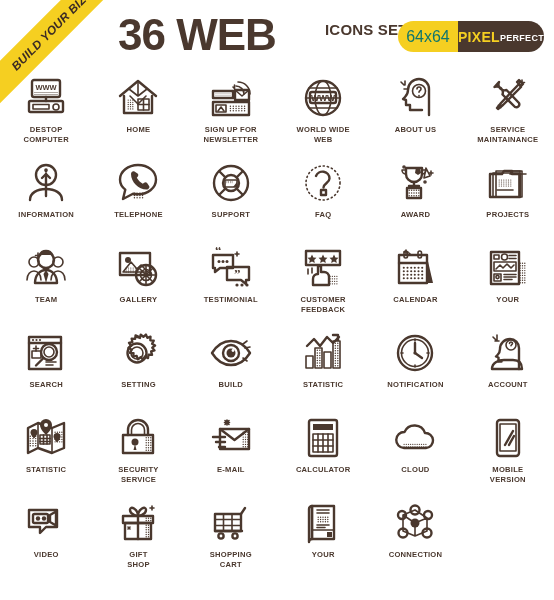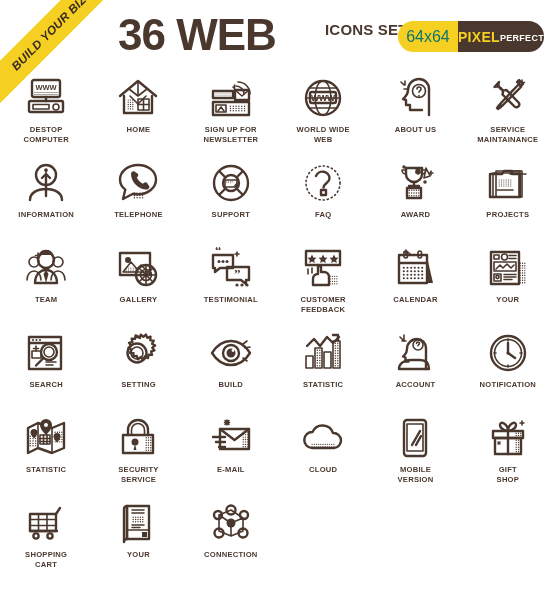--- a/index.html
+++ b/index.html
@@ -661,40 +661,40 @@
             <circle cx="36.8" cy="33.8" r="0.75" class="ic-f"></circle>
     <path d="M6 14l7-7 6 7 7-9 6 6 6-6" class="ic"></path>
     <path d="M32 3h5v5" class="ic"></path>
           </svg>
         </div>
         <div class="label">STATISTIC</div>
       </div>
       <div class="cell">
         <div class="icon-wrap">
           <svg width="44" height="42" viewBox="0 0 44 42">
+    <circle cx="22" cy="21" r="17" class="ic"></circle>
+    <circle cx="22" cy="21" r="13.5" class="ic-thin"></circle>
+    <path d="M22 21V11M22 21l7 5" class="ic"></path>
+    <circle cx="22" cy="21" r="1.6" class="ic-f"></circle>
+    <path d="M22 7v2M22 33v2M8 21h2M34 21h2" class="ic-thin"></path>
+          </svg>
+        </div>
+        <div class="label">NOTIFICATION</div>
+      </div>
+      <div class="cell">
+        <div class="icon-wrap">
+          <svg width="44" height="42" viewBox="0 0 44 42">
     <path d="M33 37V16a9 9 0 0 0-9-9 10 10 0 0 0-10 10c0 3-1 4.5-2.5 6l-1.5 1.5 2.5 1v4h3" class="ic"></path>
     <path d="M6 37c0-6 6-9 12-9h9c6 0 9 3 9 9z" class="ic"></path>
     <circle cx="25" cy="13" r="5" class="ic-thin"></circle>
     <path d="M23.5 11.5a1.5 1.5 0 0 1 3 0c0 1-1.5 1.3-1.5 2.3" class="ic-thin"></path>
     <path d="M9 9h4M7 5l3 3M11 3v5" class="ic-thin"></path>
           </svg>
         </div>
         <div class="label">ACCOUNT</div>
-      </div>
-      <div class="cell">
-        <div class="icon-wrap">
-          <svg width="44" height="42" viewBox="0 0 44 42">
-    <circle cx="22" cy="21" r="17" class="ic"></circle>
-    <circle cx="22" cy="21" r="13.5" class="ic-thin"></circle>
-    <path d="M22 21V11M22 21l7 5" class="ic"></path>
-    <circle cx="22" cy="21" r="1.6" class="ic-f"></circle>
-    <path d="M22 7v2M22 33v2M8 21h2M34 21h2" class="ic-thin"></path>
-          </svg>
-        </div>
-        <div class="label">NOTIFICATION</div>
       </div>
       <div class="cell">
         <div class="icon-wrap">
           <svg width="44" height="42" viewBox="0 0 44 42">
     <path d="M4 11l10-5 14 5 12-5v25l-12 5-14-5-10 5z" class="ic"></path>
     <path d="M14 6v25M28 11v25" class="ic-thin"></path>
     <circle cx="6.3" cy="19.2" r="0.72" class="ic-f"></circle>
             <circle cx="6.3" cy="21.6" r="0.72" class="ic-f"></circle>
             <circle cx="6.3" cy="24.0" r="0.72" class="ic-f"></circle>
             <circle cx="6.3" cy="26.4" r="0.72" class="ic-f"></circle>
@@ -798,20 +798,31 @@
             <circle cx="38.8" cy="29.8" r="0.7000000000000001" class="ic-f"></circle>
     <path d="M4 20h12M7 25h9M10 30h6" class="ic"></path>
     <path d="M18 3v5M15.5 5.5h5M16 3.5l4 4M20 3.5l-4 4" class="ic-thin"></path>
           </svg>
         </div>
         <div class="label">E-MAIL</div>
       </div>
       <div class="cell">
         <div class="icon-wrap">
           <svg width="44" height="42" viewBox="0 0 44 42">
+    <rect x="8" y="3" width="28" height="36" rx="2" class="ic"></rect>
+    <rect x="12" y="7" width="20" height="6" class="ic-f"></rect>
+    <rect x="12" y="17" width="20" height="18" class="ic-thin"></rect>
+    <path d="M17 17v18M22 17v18M27 17v18M12 23h20M12 29h20" class="ic-thin"></path>
+          </svg>
+        </div>
+        <div class="label">CALCULATOR</div>
+      </div>
+      <div class="cell">
+        <div class="icon-wrap">
+          <svg width="44" height="42" viewBox="0 0 44 42">
     <path d="M11 31a8 8 0 0 1 .5-16A11 11 0 0 1 32 16a7.5 7.5 0 0 1 1 15z" class="ic"></path>
     <circle cx="11.1" cy="27.3" r="0.6545454545454544" class="ic-f"></circle>
             <circle cx="11.1" cy="29.8" r="0.6545454545454544" class="ic-f"></circle>
             <circle cx="13.3" cy="27.3" r="0.6545454545454544" class="ic-f"></circle>
             <circle cx="13.3" cy="29.8" r="0.6545454545454544" class="ic-f"></circle>
             <circle cx="15.5" cy="27.3" r="0.6545454545454544" class="ic-f"></circle>
             <circle cx="15.5" cy="29.8" r="0.6545454545454544" class="ic-f"></circle>
             <circle cx="17.6" cy="27.3" r="0.6545454545454544" class="ic-f"></circle>
             <circle cx="17.6" cy="29.8" r="0.6545454545454544" class="ic-f"></circle>
             <circle cx="19.8" cy="27.3" r="0.6545454545454544" class="ic-f"></circle>
@@ -835,20 +846,32 @@
       <div class="cell">
         <div class="icon-wrap">
           <svg width="44" height="42" viewBox="0 0 44 42">
     <rect x="11" y="3" width="22" height="36" rx="3" class="ic"></rect>
     <rect x="14" y="7" width="16" height="27" class="ic-thin"></rect>
     <path d="M19 28l8-14M23 28l5-9" class="ic"></path>
           </svg>
         </div>
         <div class="label">MOBILE
 VERSION</div>
+      </div>
+      <div class="cell">
+        <div class="icon-wrap">
+          <svg width="44" height="42" viewBox="0 0 44 42">
+    <path d="M5 8h28v17H22l-6 6v-6H5z" class="ic"></path>
+    <rect x="9" y="12" width="15" height="9" rx="1.5" class="ic"></rect>
+    <circle cx="14" cy="16.5" r="2.2" class="ic-f"></circle>
+    <circle cx="20" cy="16.5" r="2.2" class="ic-f"></circle>
+    <path d="M26 13l6-3.5v14L26 20z" class="ic"></path>
+          </svg>
+        </div>
+        <div class="label">VIDEO</div>
       </div>
       <div class="cell">
         <div class="icon-wrap">
           <svg width="44" height="42" viewBox="0 0 44 42">
     <rect x="7" y="14" width="30" height="7" class="ic"></rect>
     <rect x="9" y="21" width="26" height="16" class="ic"></rect>
     <circle cx="30.2" cy="16.2" r="0.7000000000000001" class="ic-f"></circle>
             <circle cx="30.2" cy="18.5" r="0.7000000000000001" class="ic-f"></circle>
             <circle cx="30.2" cy="20.8" r="0.7000000000000001" class="ic-f"></circle>
             <circle cx="30.2" cy="23.2" r="0.7000000000000001" class="ic-f"></circle>

